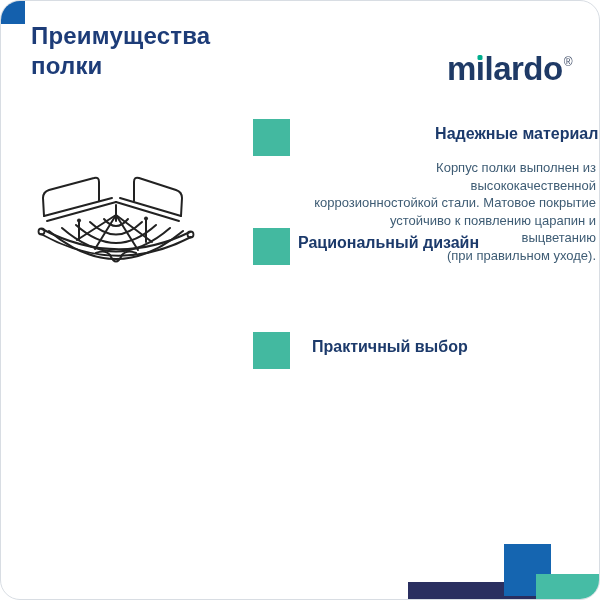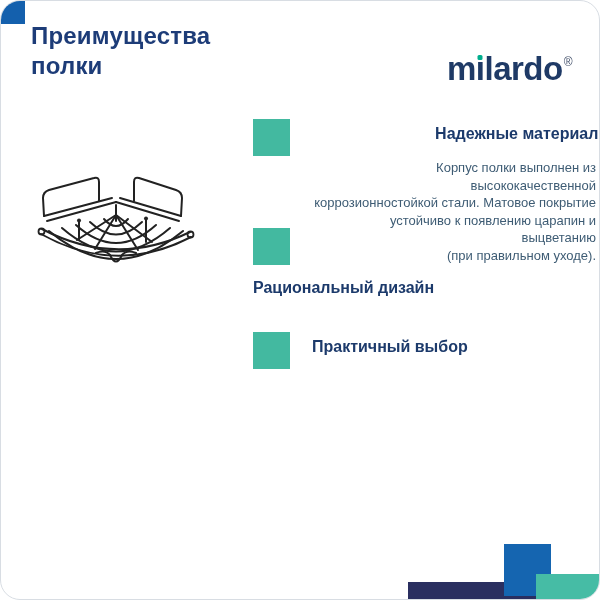--- a/index.html
+++ b/index.html
@@ -26,21 +26,21 @@
   .shelf{position:absolute;left:32px;top:168px;}
   .shelf path,.shelf line{fill:none;stroke:#222;stroke-width:2;stroke-linecap:round;stroke-linejoin:round;}
   .shelf circle.loop{fill:none;stroke:#222;stroke-width:1.8;}
   .shelf circle.knob{fill:#222;stroke:none;}
   
   .feature{position:absolute;left:252px;display:flex;gap:8px;}
   .feature .bullet{flex:0 0 auto;width:37px;height:37px;background:var(--teal);}
   .feature .txt{padding-top:5px;}
   .feature h3{margin:0 0 3px 0;font-size:16px;line-height:19px;color:var(--navy-title);}
   .feature p{margin:16px;width:282px;font-size:13px;line-height:17.5px;color:var(--slate-body);white-space:pre-line;}
-  .feature.f1{top:118px;text-align:right;} .feature.f2{top:227px;flex-direction:column;} .feature.f3{top:331px;gap:22px;}
+  .feature.f1{top:118px;text-align:right;} .feature.f2{top:227px;} .feature.f3{top:331px;gap:22px;}
   
   .decor{position:absolute;}
   .decor.navy{left:407px;top:581px;width:140px;height:19px;background:var(--deco-navy);z-index:1;}
   .decor.blue{left:503px;top:543px;width:47px;height:52px;background:var(--deco-blue);z-index:2;}
   .decor.teal{left:535px;top:573px;width:65px;height:27px;background:var(--deco-teal);z-index:3;}
 </style>
 </head>
 <body>
 
 <div class="card">

